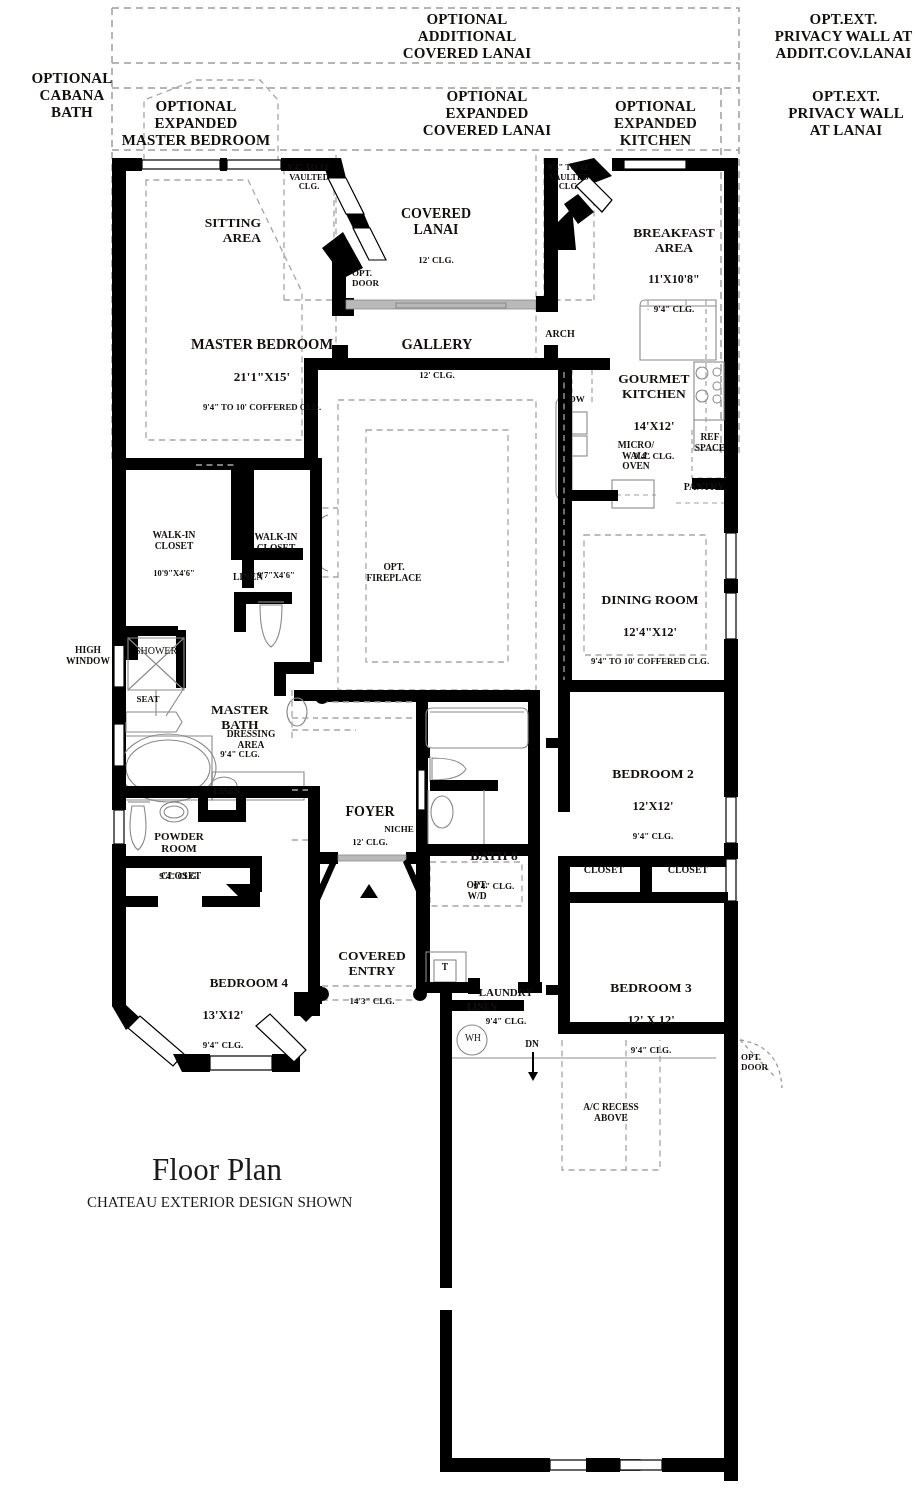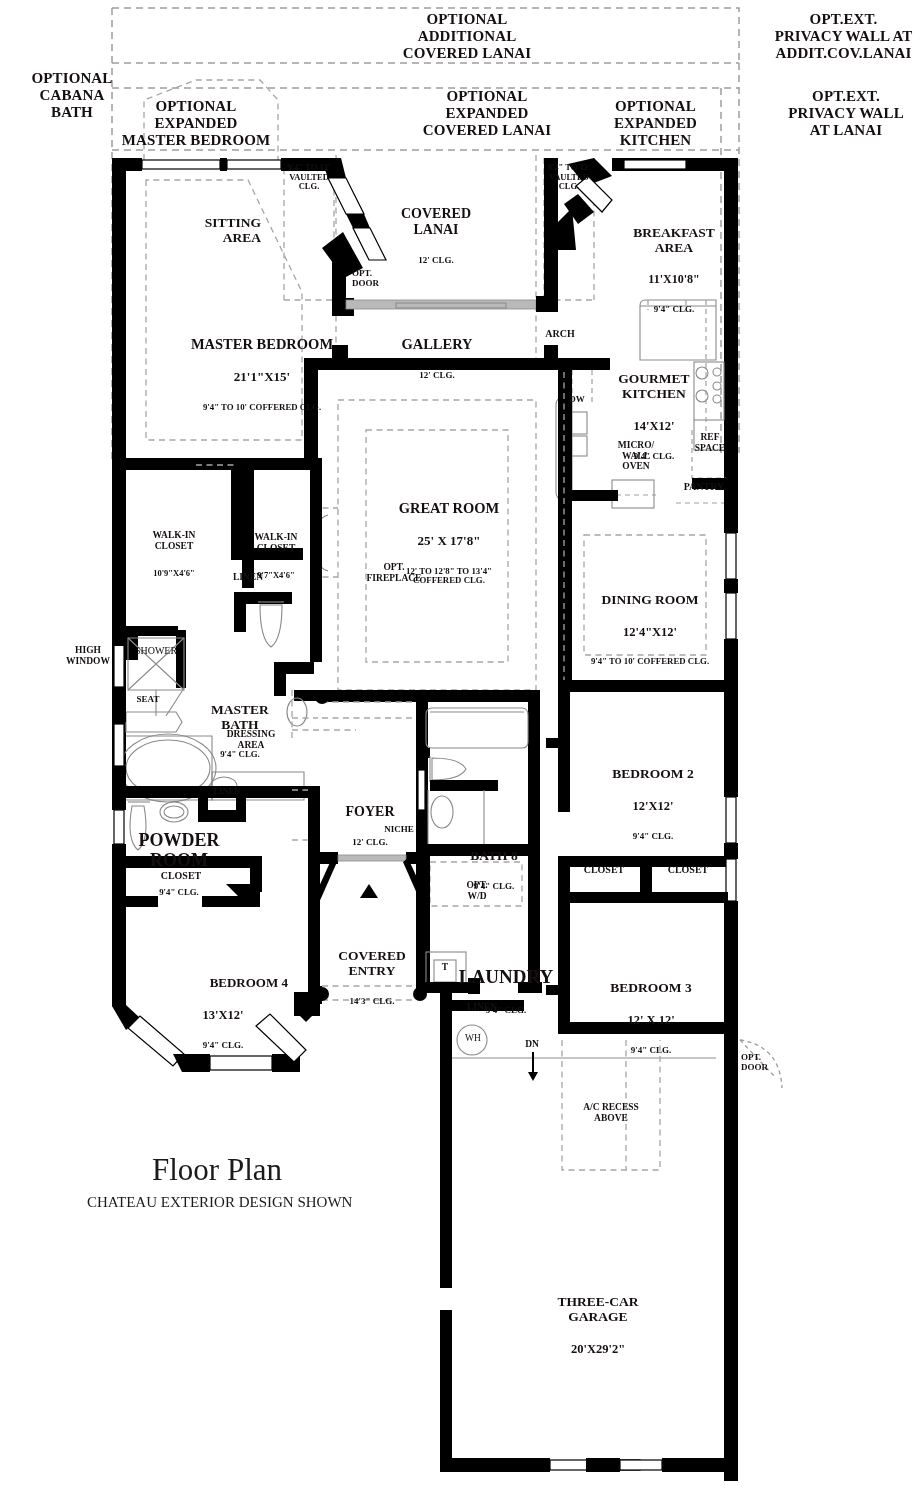--- a/index.html
+++ b/index.html
@@ -395,26 +395,20 @@
   <b style="font-size:9px;">12' CLG.</b>
 </div>
 
 <div class="lbl" style="left:578px;top:353px;width:120px;">
   <b style="font-size:13.5px;">GOURMET
 KITCHEN</b>
   <b style="font-size:12.5px;">14'X12'</b>
   <b style="font-size:9px;">9'4" CLG.</b>
 </div>
 
-<div class="lbl" style="left:340px;top:482px;width:186px;">
-  <b style="font-size:14.5px;">GREAT ROOM</b>
-  <b style="font-size:13px;">25' X 17'8"</b>
-  <b style="font-size:8.8px;">12' TO 12'8" TO 13'4"
-COFFERED CLG.</b>
-</div>
 
 <div class="lbl" style="left:554px;top:574px;width:160px;">
   <b style="font-size:13.5px;">DINING ROOM</b>
   <b style="font-size:12.5px;">12'4"X12'</b>
   <b style="font-size:8.8px;">9'4" TO 10' COFFERED CLG.</b>
 </div>
 
 <div class="lbl" style="left:176px;top:684px;width:96px;">
   <b style="font-size:13.5px;">MASTER
 BATH</b>
@@ -431,53 +425,48 @@
   <b style="font-size:14px;">FOYER</b>
   <b style="font-size:9px;">12' CLG.</b>
 </div>
 
 <div class="lbl" style="left:434px;top:830px;width:88px;">
   <b style="font-size:13.5px;">BATH 8</b>
   <b style="font-size:9px;">9'4" CLG.</b>
 </div>
 
 <div class="lbl" style="left:110px;top:812px;width:106px;">
-  <b style="font-size:18px;">POWDER
+  <b style="font-size:11px;">POWDER
 ROOM</b>
   <b style="font-size:8.8px;">9'4" CLG.</b>
 </div>
 
 <div class="lbl" style="left:302px;top:930px;width:108px;">
   <b style="font-size:13.5px;">COVERED
 ENTRY</b>
   <b style="font-size:9px;">14'3" CLG.</b>
 </div>
 
 <div class="lbl" style="left:442px;top:948px;width:96px;">
-  <b style="font-size:19px;">LAUNDRY</b>
+  <b style="font-size:11px;margin-top:20px;">LAUNDRY</b>
   <b style="font-size:9px;">9'4" CLG.</b>
 </div>
 
 <div class="lbl" style="left:142px;top:958px;width:130px;">
   <b style="font-size:13px;text-align:right;">BEDROOM 4</b>
   <b style="font-size:12.5px;">13'X12'</b>
   <b style="font-size:9px;">9'4" CLG.</b>
 </div>
 
 <div class="lbl" style="left:570px;top:962px;width:130px;">
   <b style="font-size:13.5px;">BEDROOM 3</b>
   <b style="font-size:12.5px;">12' X 12'</b>
   <b style="font-size:9px;">9'4" CLG.</b>
 </div>
 
-<div class="lbl" style="left:512px;top:1276px;width:140px;">
-  <b style="font-size:13.5px;">THREE-CAR
-GARAGE</b>
-  <b style="font-size:12.5px;">20'X29'2"</b>
-</div>
 
 <div class="lbl" style="left:108px;top:512px;width:100px;">
   <b style="font-size:9.5px;">WALK-IN
 CLOSET</b>
   <b style="font-size:8.5px;">10'9"X4'6"</b>
 </div>
 <div class="lbl" style="left:210px;top:514px;width:100px;">
   <b style="font-size:9.5px;">WALK-IN
 CLOSET</b>
   <b style="font-size:8.5px;">9'7"X4'6"</b>

